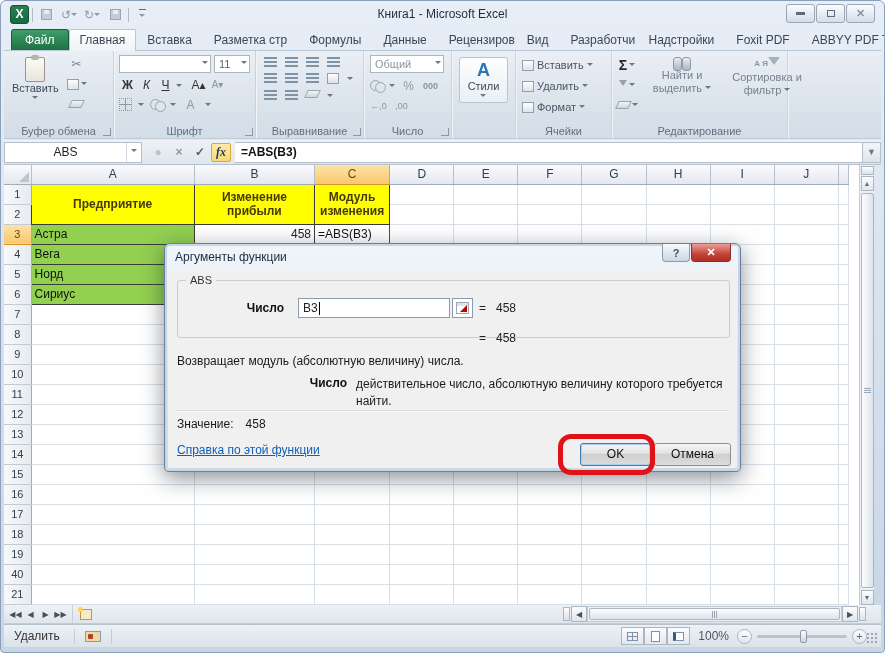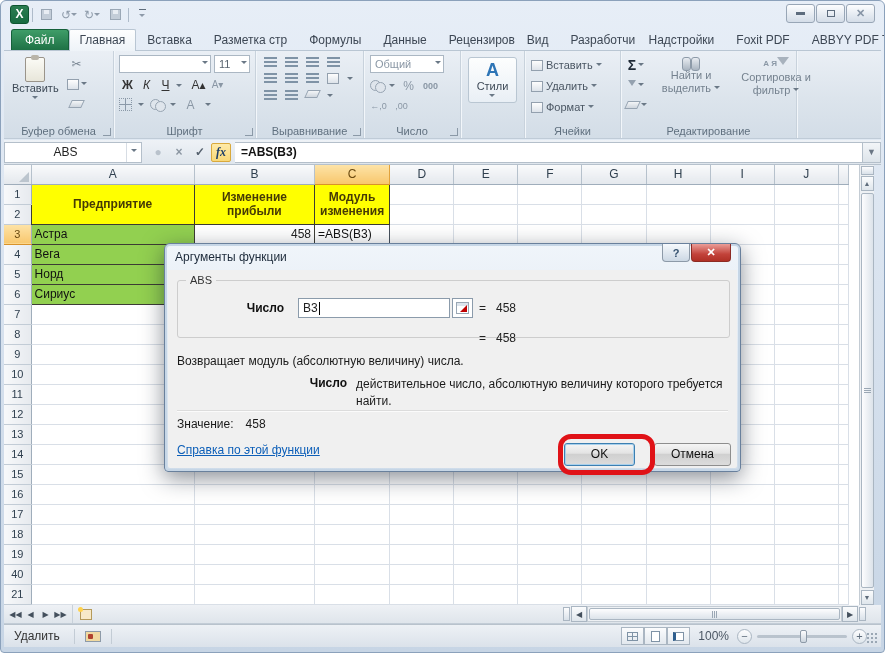--- a/index.html
+++ b/index.html
@@ -216,21 +216,21 @@
   .arg-help-label { position:absolute; left:100px; top:106px; width:79px; text-align:right; font-weight:bold; color:#111; }
   .arg-help-text { position:absolute; left:188px; top:106px; width:372px; line-height:17px; color:#1a1a1a; }
   .dlg-sep { position:absolute; left:9px; right:9px; top:140px; height:2px;
              border-top:1px solid #dcdcdc; border-bottom:1px solid #fbfbfb; }
   .value-row { position:absolute; left:9px; top:147px; color:#1a1a1a; }
   .value-row .v { margin-left:12px; }
   .help-link { position:absolute; left:9px; top:173px; color:#0d5fb8; text-decoration:underline; cursor:pointer; }
   .dlg-btn { position:absolute; top:173px; height:23px; border:1px solid #8e8e8e; border-radius:3px;
              background:linear-gradient(#f5f5f5,#e3e3e3 45%,#cfcfcf 46%,#dcdcdc); text-align:center;
              font-size:12px; color:#111; line-height:21px; }
-  .btn-ok { left:396px; width:71px; border-color:#3c7fb1; box-shadow:0 0 0 1px #a8d0ec inset; }
+  .btn-ok { left:412px; width:71px; border-color:#3c7fb1; box-shadow:0 0 0 1px #a8d0ec inset; }
   .btn-cancel { left:486px; width:77px; }
 
   
   .annot { position:absolute; left:557px; top:433px; width:97px; height:41px;
            border:5px solid #e01217; border-radius:13px; pointer-events:none; }
 </style>
 </head>
 <body>
 
 <div class="stage">
@@ -252,20 +252,21 @@
         </div>
       <div class="qat-btn">
           <span class="floppy"></span>
         </div>
       <div class="qat-sep"></div>
       <div class="qat-btn qat-more">
           <span class="bar"></span>
           <span class="tiny-drop"></span>
         </div>
     </div>
+    <div class="win-title">Книга1  -  Microsoft Excel</div>
     <div class="winbtns">
       <div class="wbtn">
           <span class="mini-bar"></span>
         </div>
       <div class="wbtn">
           <span class="mini-restore"></span>
         </div>
       <div class="wbtn">
           <span class="mini-x">✕</span>
         </div>
@@ -366,21 +367,21 @@
             <span class="lines-ic"></span>
             <span class="lines-ic"></span>
             <span class="eraser"></span>
             <span class="tri" style="margin-top:4px"></span>
           </div>
       </div>
       <div class="g-label">Выравнивание</div>
       <span class="launcher"></span>
     </div>
 
-    <div class="rgroup" style="width:97px">
+    <div class="rgroup" style="width:88px">
       <div style="padding:4px 6px 0">
         <div class="combo grayed" style="width:74px">
             <span>Общий</span>
             <span class="tri"></span>
           </div>
         <div style="display:flex;gap:5px;margin-top:4px;align-items:center">
           <span class="coin-ic"></span>
             <span class="tri"></span>
           <span class="fbtn grayed">%</span>
           <span class="fbtn grayed" style="font-size:9px;font-weight:bold">000</span>

